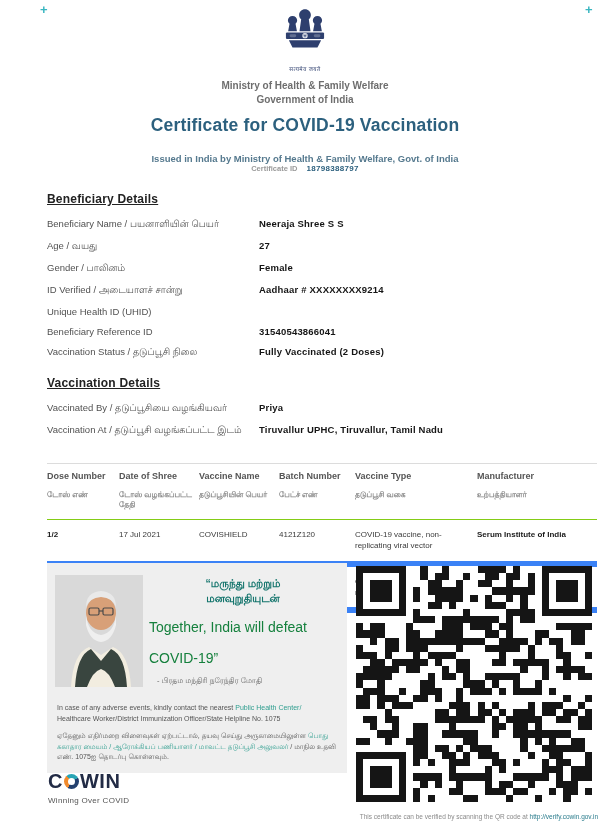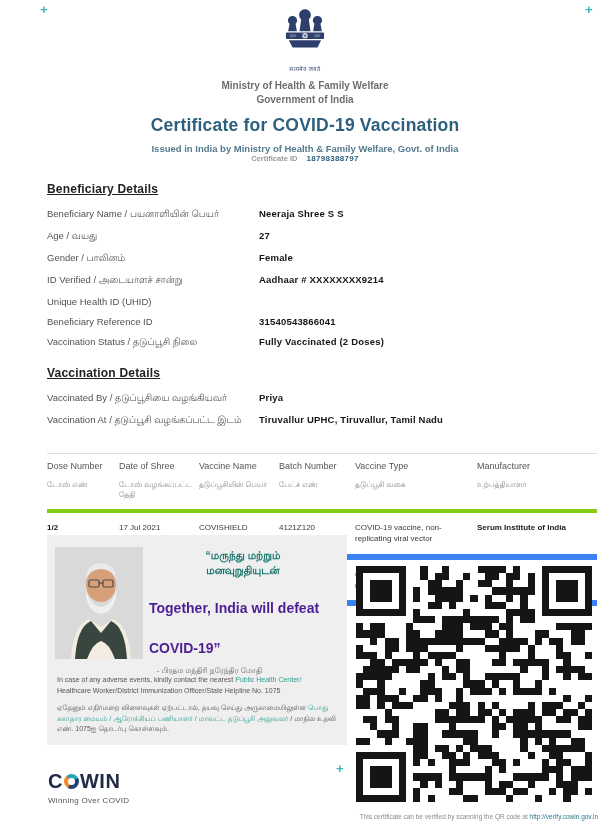--- a/index.html
+++ b/index.html
@@ -9,52 +9,52 @@
 
   .plus { position:absolute; color:#38b6c0; font-size:13px; font-weight:bold; line-height:1; }
 
   
   .header { text-align:center; padding-top:6px; }
   .emblem svg { display:block; margin:0 auto; }
   .motto { font-size:5.5px; color:#2e3f6e; margin-top:1px; letter-spacing:.5px; }
   .ministry { font-size:10px; font-weight:bold; color:#6e6e6e; line-height:1.35; }
   .ministry-block { margin-top:6px; }
   .title { font-size:17.5px; font-weight:bold; color:#2c607e; margin-top:9px; letter-spacing:.2px; }
-  .subtitle { font-size:9.5px; font-weight:bold; color:#55798e; margin-top:7px; }
+  .subtitle { font-size:9.5px; font-weight:bold; color:#55798e; margin-top:17px; }
   .certid { font-size:7.5px; color:#999; margin-top:0;font-weight:bold; }
   .certid b { font-size:8px; color:#2c607e; margin-left:7px; letter-spacing:.3px; }
 
   
   .content { margin:16px 13px 0 47px; width:550px; }
   .section-title { display:inline-block; font-size:12px; font-weight:bold; color:#222;
                    text-decoration:underline; margin-bottom:12px; letter-spacing:.2px; }
   .sec2 { margin-top:8px; }
   .drow { display:flex; font-size:9.5px; margin-bottom:9px; align-items:flex-start; }
   .drow .lbl { width:212px; flex:0 0 212px; color:#515151; }
   .drow .val { font-weight:bold; color:#151515; letter-spacing:.2px; }
 
   
   .dose-table { width:100%; border-collapse:collapse; margin-top:26px; table-layout:fixed; }
-  .dose-table th { text-align:left; font-weight:normal; vertical-align:top;
-                   padding:7px 6px 9px 0; border-top:1px solid #dcdcdc; border-bottom:4px solid #84cc16; }
+  .dose-table th { text-align:left; font-weight:bold; vertical-align:top;
+                   padding:7px 6px 9px 0; border-top:1px solid #dcdcdc; border-bottom:1px solid #84cc16; }
   .dose-table th .en { font-size:9px; color:#555; }
   .dose-table th .ta { font-size:7.5px; color:#8a8a8a; margin-top:9px; line-height:1.35; }
   .dose-table td { font-size:8px; color:#3a3a3a; padding:9px 6px 9px 0; vertical-align:top;
                    border-bottom:6px solid #3b82f6; line-height:1.4; }
   .dose-table td.bold { font-weight:bold; color:#1a1a1a; }
   .c0{width:72px;} .c1{width:80px;} .c2{width:80px;} .c3{width:76px;} .c4{width:122px;} .c5{width:120px;}
   .tiny { font-size:7.5px;margin-left:13px; }
 
   
-  .gray-box { position:absolute; left:47px; top:535px; width:300px; background:#efefef; padding-bottom:10px; }
+  .gray-box { position:absolute; left:47px; top:563px; width:300px; background:#efefef; padding-bottom:10px; }
   .promo-top { position:relative; height:138px; }
   .photo { position:absolute; left:8px; top:12px; width:88px; height:112px; overflow:hidden; background:#d9d9d9; }
   .quote { margin-left:102px; padding:13px 10px 0 0; }
   .quote .ta { text-align:center; color:#15756d; font-weight:bold; font-size:10.5px; line-height:1.45; }
-  .quote .en { font-size:14px; font-weight:bold; color:#4c1d95; line-height:1.35; margin-top:21px; }
+  .quote .en { font-size:14px; font-weight:normal; color:#15803d; line-height:1.35; margin-top:12px; }
   .quote .attr { font-size:7.5px; color:#666; margin-top:8px; margin-left:8px; }
   .adverse { padding:2px 10px 0 10px; }
   .adverse .en-txt { font-size:7px; color:#555; line-height:1.55; }
   .adverse .ta-txt { font-size:7px; color:#555; line-height:1.55; margin-top:6px; }
   .hl { color:#2f9e8f; }
 
   
   .qr { position:absolute; left:356px; top:566px; width:236px; height:236px; background:#fff; }
 
   

